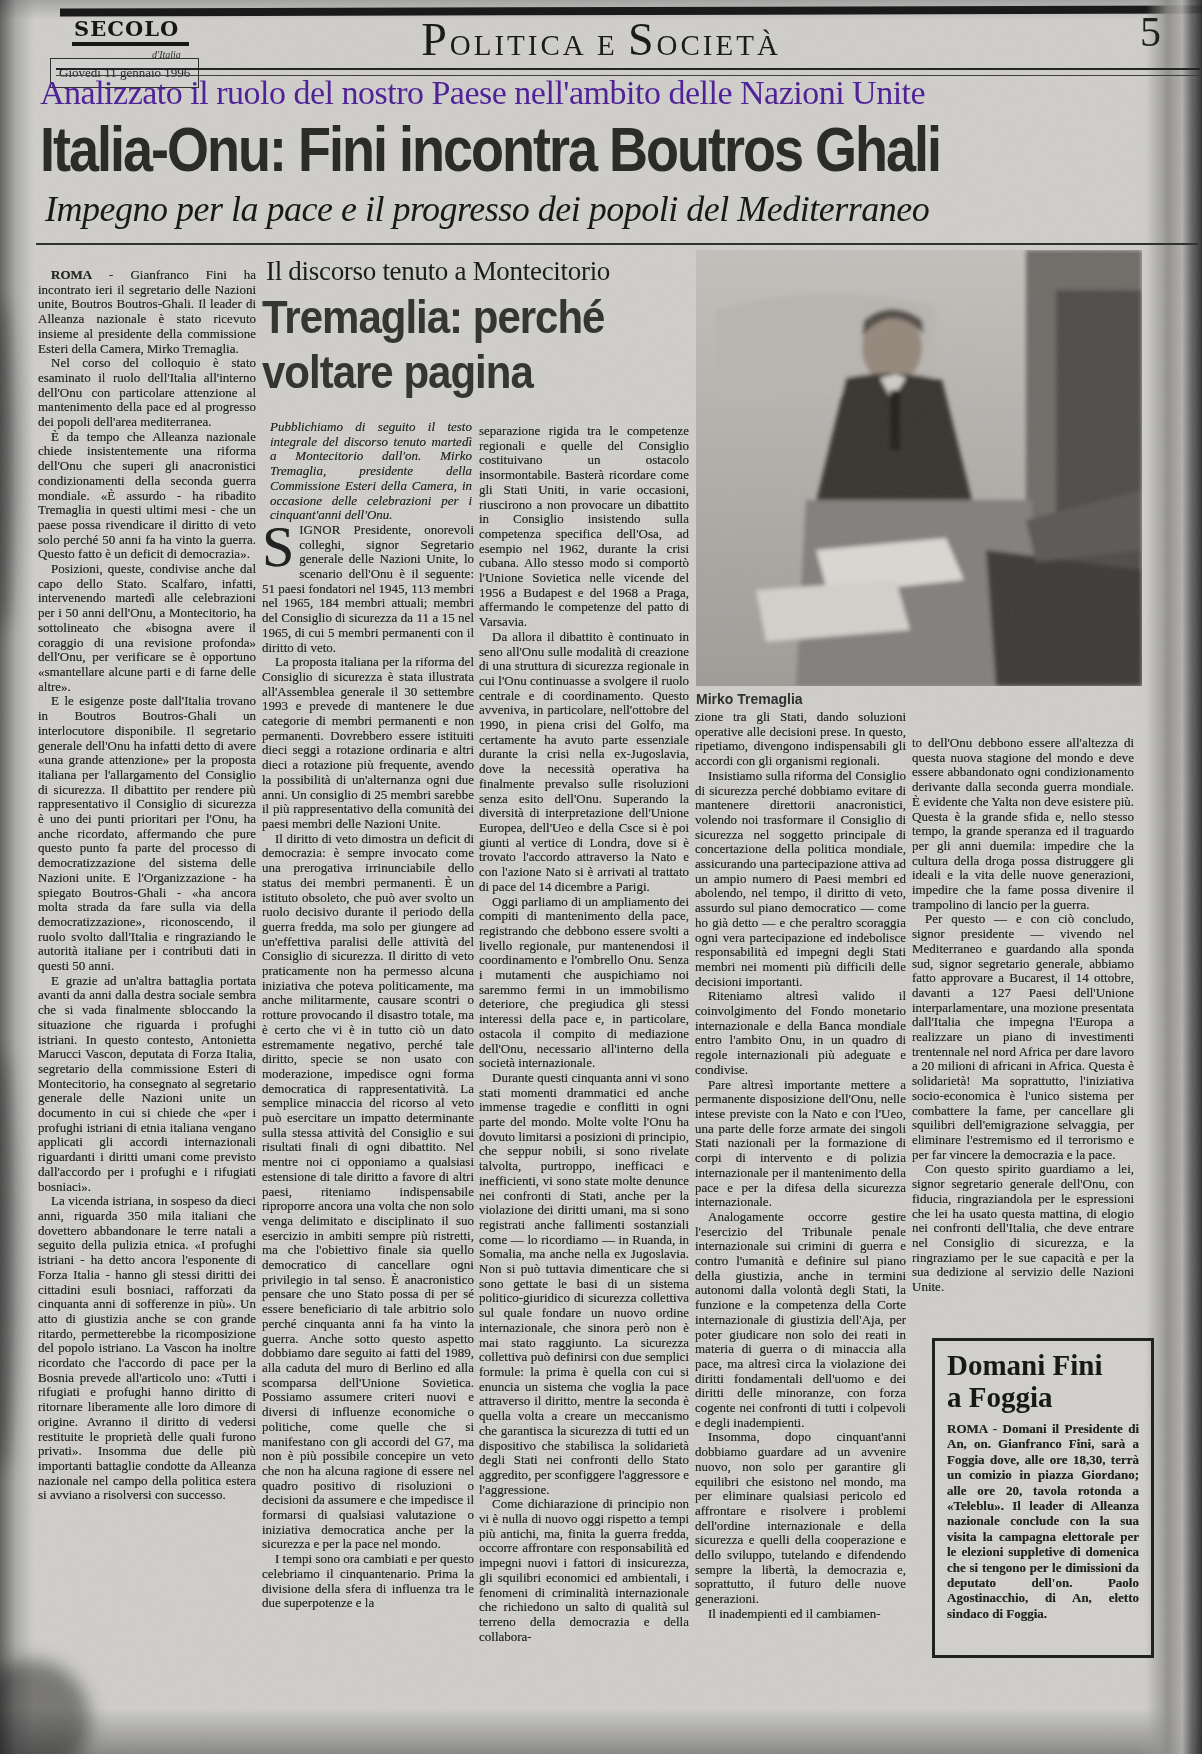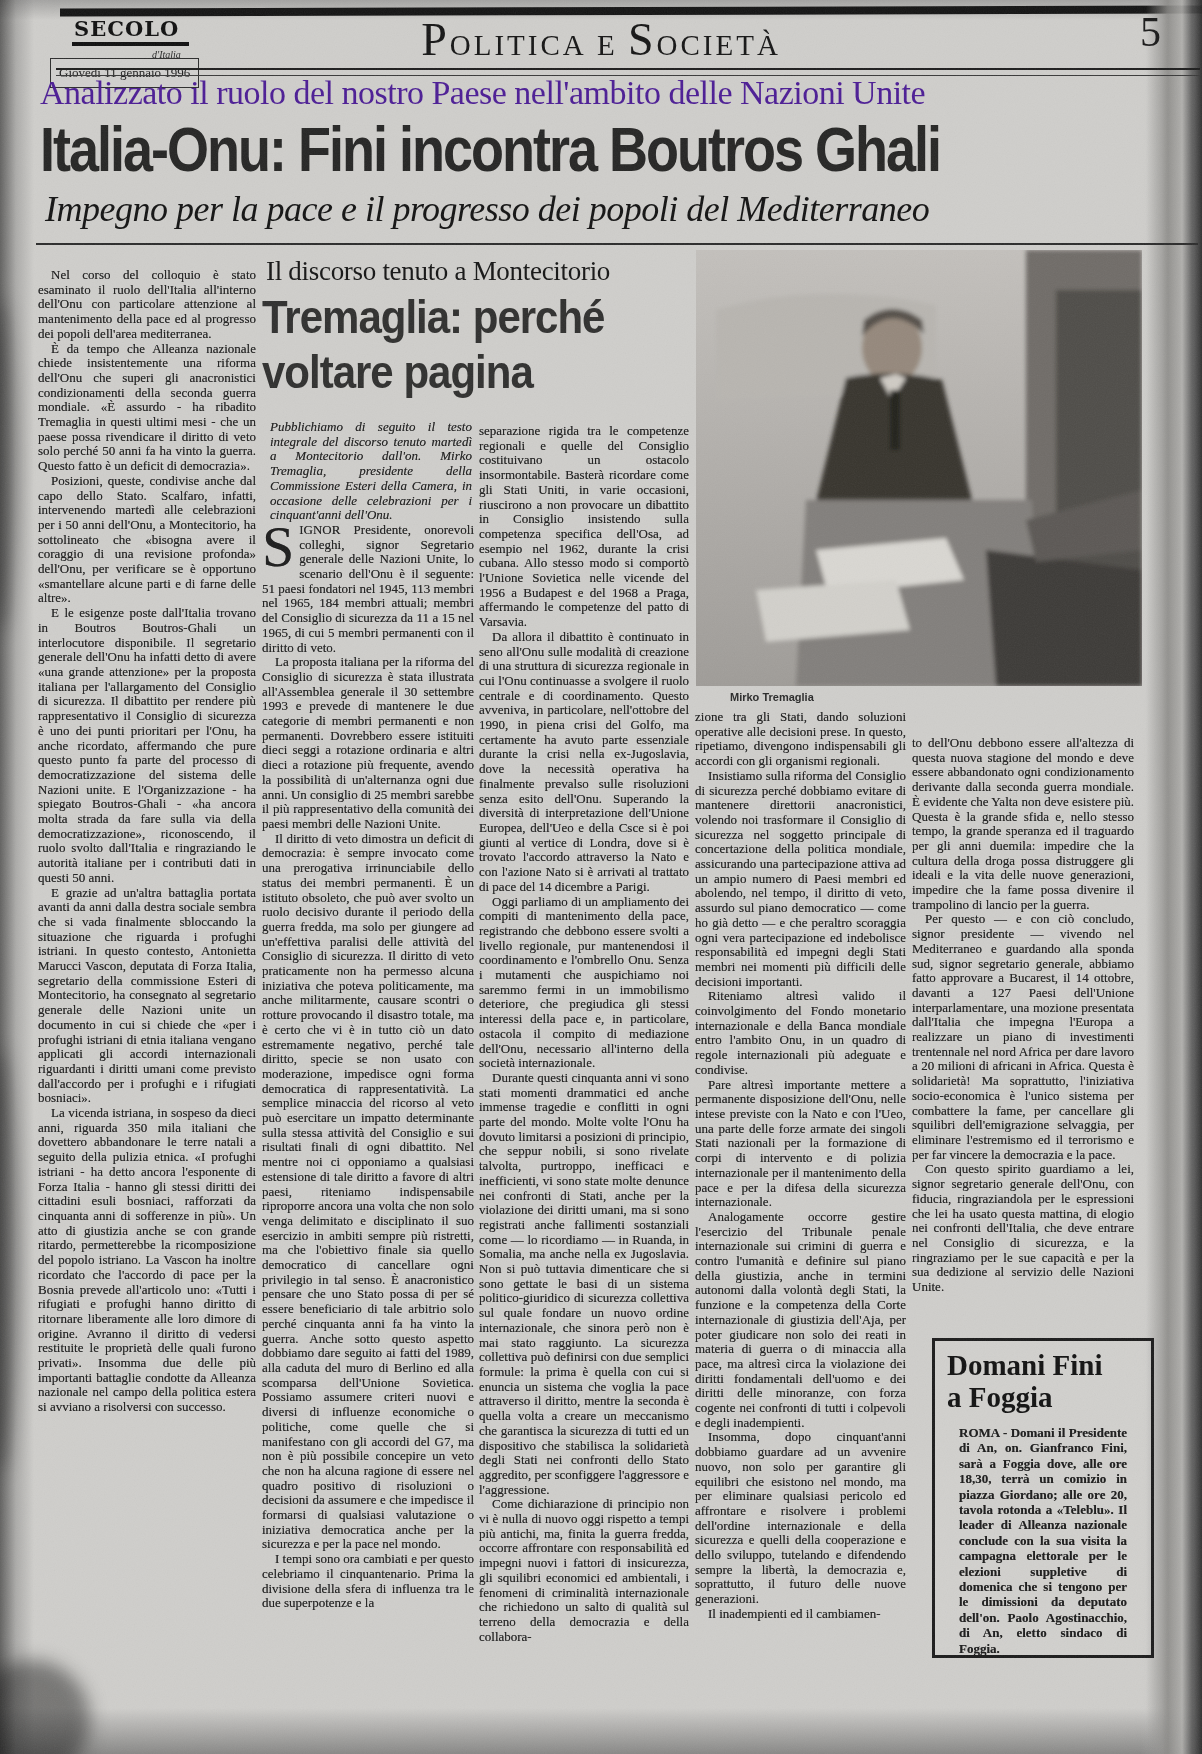--- a/index.html
+++ b/index.html
@@ -49,25 +49,25 @@
   .s3{left:695px;top:710px;width:211px;height:986px;}
   .s4{left:912px;top:724px;width:222px;height:602px;margin-top:12px;}
   .lead-word{font-weight:bold;}
   .intro{font-style:italic;padding:0 2px 0 8px;margin-bottom:9px;}
   .dropcap{float:left;font-size:58px;line-height:42px;padding:3px 5px 0 0;color:#1d1d1d;font-family:"Liberation Serif", serif;}
   
   .speech-kicker{left:266px;top:256px;font-size:27px;color:#161616;letter-spacing:-0.3px;}
   .speech-headline{left:262px;top:290px;width:430px;margin:0;font-family:"Liberation Sans", sans-serif;font-weight:bold;font-size:42px;line-height:51px;letter-spacing:-1px;color:#30302f;transform:scaleY(1.08);transform-origin:top left;}
   
   .photo{left:696px;top:250px;width:446px;height:436px;overflow:hidden;background:#b2afab;}
-  .caption{left:730px;top:691px;font-family:"Liberation Sans", sans-serif;font-weight:bold;font-size:11px;color:#2a2a2a;}
+  .caption{left:696px;top:691px;font-family:"Liberation Sans", sans-serif;font-weight:bold;font-size:14px;color:#2a2a2a;}
   
   .boxed{left:932px;top:1338px;width:192px;height:296px;border:3px solid #1c1c1c;padding:8px 12px 10px 12px;background:rgba(255,255,255,.05);}
   .box-title{margin:0 0 8px 0;font-family:"Liberation Serif", serif;font-weight:bold;font-size:29px;line-height:32px;color:#121212;}
-  .box-body{margin:12px;font-size:13px;line-height:15.4px;font-weight:bold;text-align:justify;color:#1c1c1c;text-shadow:0 0 .5px rgba(20,20,20,.5);}
+  .box-body{margin:0;font-size:13px;line-height:15.4px;font-weight:bold;text-align:justify;color:#1c1c1c;text-shadow:0 0 .5px rgba(20,20,20,.5);}
   .noise{left:0;top:0;width:1202px;height:1754px;pointer-events:none;opacity:.55;}
 </style>
 </head>
 <body>
 
 <div class="abs topbar"></div>
 <div class="abs edge-blob blob1"></div>
 <div class="abs edge-blob blob2"></div>
 <div class="abs edge-blob blob3"></div>
 <div class="abs rightband"></div>
@@ -78,20 +78,21 @@
 <div class="abs section-title"><span class="cap">P</span><span class="sc">OLITICA</span><span class="sc">&nbsp;</span><span class="sc">E</span><span class="sc">&nbsp;</span><span class="cap">S</span><span class="sc">OCIETÀ</span></div>
 <div class="abs pagenum">5</div>
 <div class="abs header-rule"></div>
 
 <div class="abs kicker">Analizzato il ruolo del nostro Paese nell'ambito delle Nazioni Unite</div>
 <h1 class="abs headline">Italia-Onu: Fini incontra Boutros Ghali</h1>
 <div class="abs subhead">Impegno per la pace e il progresso dei popoli del Mediterraneo</div>
 <div class="abs subhead-rule"></div>
 
 <section class="col leftcol">
+  <p><span class="lead-word">ROMA</span><span> - Gianfranco Fini ha incontrato ieri il segretario delle Nazioni unite, Boutros Boutros-Ghali. Il leader di Alleanza nazionale è stato ricevuto insieme al presidente della commissione Esteri della Camera, Mirko Tremaglia.</span></p>
   <p>Nel corso del colloquio è stato esaminato il ruolo dell'Italia all'interno dell'Onu con particolare attenzione al mantenimento della pace ed al progresso dei popoli dell'area mediterranea.</p>
   <p>È da tempo che Alleanza nazionale chiede insistentemente una riforma dell'Onu che superi gli anacronistici condizionamenti della seconda guerra mondiale. «È assurdo - ha ribadito Tremaglia in questi ultimi mesi - che un paese possa rivendicare il diritto di veto solo perché 50 anni fa ha vinto la guerra. Questo fatto è un deficit di democrazia».</p>
   <p>Posizioni, queste, condivise anche dal capo dello Stato. Scalfaro, infatti, intervenendo martedì alle celebrazioni per i 50 anni dell'Onu, a Montecitorio, ha sottolineato che «bisogna avere il coraggio di una revisione profonda» dell'Onu, per verificare se è opportuno «smantellare alcune parti e di farne delle altre».</p>
   <p>E le esigenze poste dall'Italia trovano in Boutros Boutros-Ghali un interlocutore disponibile. Il segretario generale dell'Onu ha infatti detto di avere «una grande attenzione» per la proposta italiana per l'allargamento del Consiglio di sicurezza. Il dibattito per rendere più rappresentativo il Consiglio di sicurezza è uno dei punti prioritari per l'Onu, ha anche ricordato, affermando che pure questo punto fa parte del processo di democratizzazione del sistema delle Nazioni unite. E l'Organizzazione - ha spiegato Boutros-Ghali - «ha ancora molta strada da fare sulla via della democratizzazione», riconoscendo, il ruolo svolto dall'Italia e ringraziando le autorità italiane per i contributi dati in questi 50 anni.</p>
   <p>E grazie ad un'altra battaglia portata avanti da anni dalla destra sociale sembra che si vada finalmente sbloccando la situazione che riguarda i profughi istriani. In questo contesto, Antonietta Marucci Vascon, deputata di Forza Italia, segretario della commissione Esteri di Montecitorio, ha consegnato al segretario generale delle Nazioni unite un documento in cui si chiede che «per i profughi istriani di etnia italiana vengano applicati gli accordi internazionali riguardanti i diritti umani come previsto dall'accordo per i profughi e i rifugiati bosniaci».</p>
   <p>La vicenda istriana, in sospeso da dieci anni, riguarda 350 mila italiani che dovettero abbandonare le terre natali a seguito della pulizia etnica. «I profughi istriani - ha detto ancora l'esponente di Forza Italia - hanno gli stessi diritti dei cittadini esuli bosniaci, rafforzati da cinquanta anni di sofferenze in più». Un atto di giustizia anche se con grande ritardo, permetterebbe la ricomposizione del popolo istriano. La Vascon ha inoltre ricordato che l'accordo di pace per la Bosnia prevede all'articolo uno: «Tutti i rifugiati e profughi hanno diritto di ritornare liberamente alle loro dimore di origine. Avranno il diritto di vedersi restituite le proprietà delle quali furono privati». Insomma due delle più importanti battaglie condotte da Alleanza nazionale nel campo della politica estera si avviano a risolversi con successo.</p>
 </section>
 
 <div class="abs speech-kicker">Il discorso tenuto a Montecitorio</div>
 <h2 class="abs speech-headline">Tremaglia: perché voltare pagina</h2>

